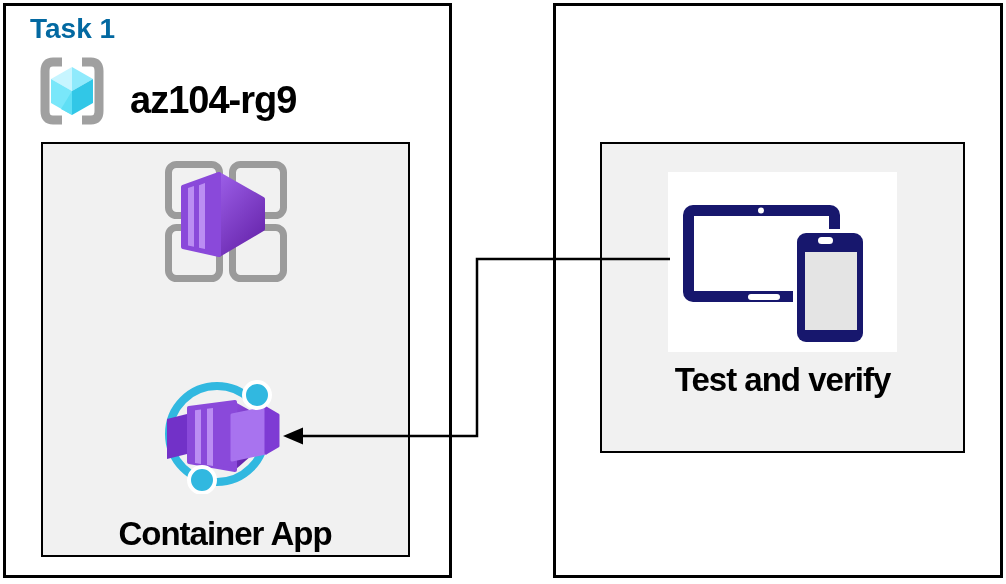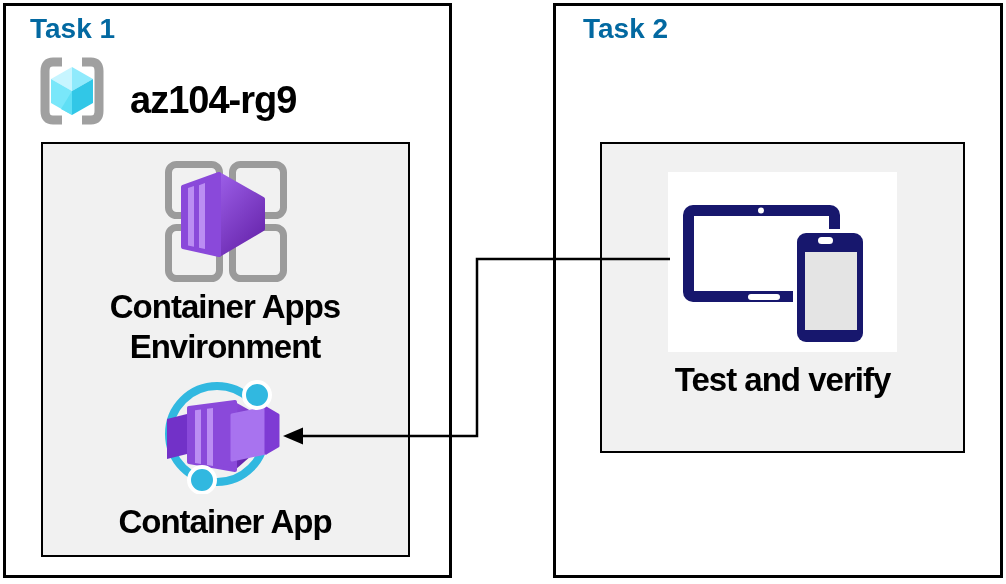--- a/index.html
+++ b/index.html
@@ -23,21 +23,21 @@
     position:absolute; background:#f1f1f1; border:2px solid #000000;
     box-sizing:border-box;
   }
   #task1-panel { left:41px;  top:142px; width:369px; height:415px; }
   #task2-panel { left:600px; top:142px; width:365px; height:311px; }
   .node-label {
     position:absolute; font-size:33px; font-weight:700; color:#000000;
     text-align:center; line-height:40px; letter-spacing:-1px;
   }
   #env-label { left:45px;  top:287px; width:360px; }
-  #app-label { left:45px;  top:502px; width:360px; }
+  #app-label { left:45px;  top:514px; width:360px; }
   #t2-label  { left:610px; top:360px; width:345px; }
   #rg-label {
     position:absolute; left:130px; top:79px; font-size:38px; font-weight:700;
     color:#000000; letter-spacing:-1px; white-space:nowrap;
   }
   .icon-svg { position:absolute; }
   #rg-icon      { left:32px;  top:55px;  }
   #env-icon     { left:165px; top:161px; }
   #app-icon     { left:160px; top:378px; }
   #media-plate  { position:absolute; left:668px; top:172px; width:229px; height:180px; background:#ffffff; }
@@ -79,21 +79,20 @@
       <rect x="3.5" y="3.5" width="51" height="51" rx="8"></rect>
       <rect x="67.5" y="3.5" width="51" height="51" rx="8"></rect>
       <rect x="3.5" y="66.5" width="51" height="51" rx="8"></rect>
       <rect x="67.5" y="66.5" width="51" height="51" rx="8"></rect>
     </g>
     <polygon points="54,13 98,38 98,68 54,94" fill="url(#envSide)" stroke="url(#envSide)" stroke-width="4" stroke-linejoin="round"></polygon>
     <polygon points="18,26 54,13 54,94 18,86" fill="#8a49da" stroke="#8a49da" stroke-width="4" stroke-linejoin="round"></polygon>
     <polygon points="23,27 29,25 29,85.7 23,84.4" fill="#bb8df3"></polygon>
     <polygon points="34,24.2 40,22 40,88 34,86.8" fill="#bb8df3"></polygon>
   </svg>
-  <div id="env-label" class="node-label">Container Apps Environment</div>
 
   <svg id="app-icon" class="icon-svg" width="120" height="116" viewBox="0 0 120 116">
     <defs>
       <linearGradient id="appSide" x1="0" y1="0" x2="0.6" y2="1">
         <stop offset="0" stop-color="#8e4cdd"></stop>
           <stop offset="1" stop-color="#5a1ca3"></stop>
       </linearGradient>
     </defs>
     <circle cx="57" cy="56" r="48" fill="none" stroke="#31b8e0" stroke-width="8"></circle>
     <g>
@@ -107,21 +106,20 @@
     <g>
       <polygon points="72,37 106,30 106,75 72,82" fill="#a873ef" stroke="#a873ef" stroke-width="3" stroke-linejoin="round"></polygon>
       <polygon points="106,30 118,37 118,68 106,75" fill="#7e3bd4" stroke="#7e3bd4" stroke-width="3" stroke-linejoin="round"></polygon>
     </g>
     <circle cx="97" cy="17" r="13" fill="#31b8e0" stroke="#ffffff" stroke-width="4"></circle>
     <circle cx="42" cy="102" r="13" fill="#31b8e0" stroke="#ffffff" stroke-width="4"></circle>
   </svg>
   <div id="app-label" class="node-label">Container App</div>
 
   <div id="task2-box" class="task-box"></div>
-  <div id="task2-title" class="task-title">Task 2</div>
   <div id="task2-panel" class="panel"></div>
 
   <div id="media-plate">
     <svg id="devices-icon" class="icon-svg" width="229" height="180" viewBox="0 0 229 180">
       <rect x="15" y="33" width="157" height="97" rx="10" fill="#17176d"></rect>
       <rect x="26" y="44" width="135" height="75" fill="#ffffff"></rect>
       <circle cx="93" cy="38.5" r="3" fill="#ffffff"></circle>
       <rect x="80" y="122" width="32" height="6" rx="3" fill="#ffffff"></rect>
       <rect x="125" y="57" width="74" height="117" rx="12" fill="#ffffff"></rect>
       <rect x="129" y="61" width="66" height="109" rx="9" fill="#17176d"></rect>

